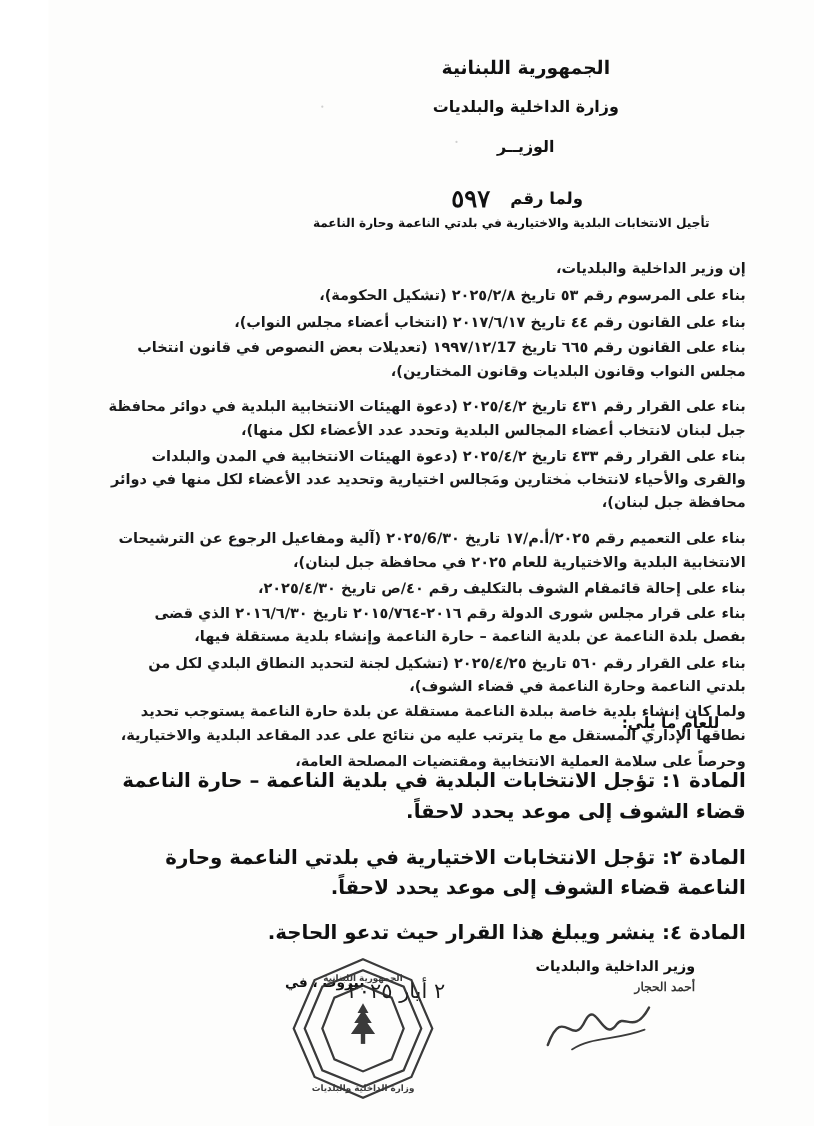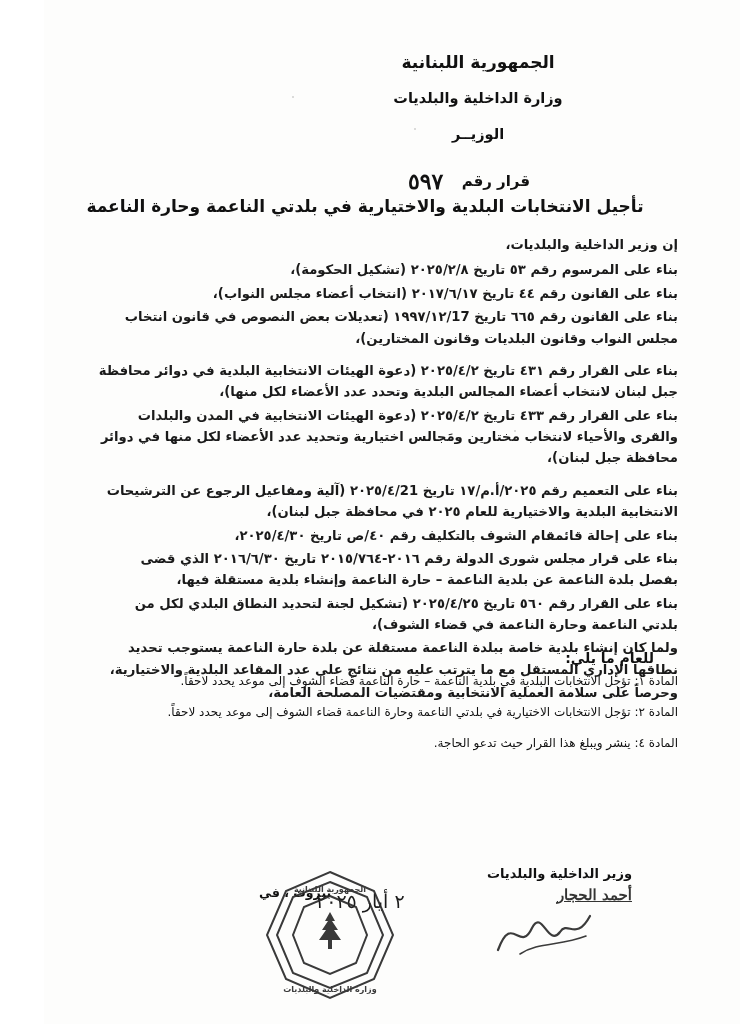--- a/index.html
+++ b/index.html
@@ -66,22 +66,21 @@
     margin-right: 13px;
     vertical-align: -3px;
     letter-spacing: 1px;
   }
 
   .subject {
     position: absolute;
     top: 196px;
     right: 95px;
     width: 560px;
-    text-align: center;
-    font-size: 17px;
+    font-size: 11px;
     font-weight: bold;
     direction: rtl;
   }
 
   
   .body {
     position: absolute;
     top: 234px;
     right: 62px;
     width: 580px;
@@ -106,49 +105,48 @@
     position: absolute;
     top: 650px;
     right: 86px;
     font-size: 14px;
     font-weight: bold;
     direction: rtl;
   }
 
   .articles {
     position: absolute;
-    top: 672px;
+    top: 696px;
     right: 62px;
     width: 580px;
     direction: rtl;
     text-align: right;
-    font-size: 12px;
+    font-size: 18px;
     line-height: 1.6;
-    font-weight: normal;
+    font-weight: bold;
   }
   .articles p {
     margin: 0 0 12px 0;
   }
 
   
   .sig-right {
     position: absolute;
     bottom: 118px;
     right: 108px;
     text-align: right;
     font-size: 13px;
     font-weight: bold;
     direction: rtl;
     line-height: 1.5;
   }
   .sig-minister-name {
     font-family: "DejaVu Serif", "Liberation Serif", serif;
-    font-size: 15px;
+    font-size: 11px;
     opacity: 0.85;
-    text-decoration: underline;
   }
   .sig-scribble {
     position: absolute;
     bottom: 62px;
     right: 130px;
     width: 120px;
     height: 60px;
     opacity: 0.85;
   }
 
@@ -194,36 +192,36 @@
 
 <div class="page">
 
   <div class="letterhead">
     <div class="line1">الجمهورية اللبنانية</div>
     <div class="line2">وزارة الداخلية والبلديات</div>
     <div class="line3">الوزيــر</div>
   </div>
 
   <div class="decision-no">
-    <span>قرار رقم</span>
+    <span>ولما رقم</span>
     <span class="num">٥٩٧</span>
   </div>
 
   <div class="subject">تأجيل الانتخابات البلدية والاختيارية في بلدتي الناعمة وحارة الناعمة</div>
 
   <div class="body">
     <p class="intro">إن وزير الداخلية والبلديات،</p>
     <p>بناء على المرسوم رقم ٥٣ تاريخ ٢٠٢٥/٢/٨ (تشكيل الحكومة)،</p>
     <p>بناء على القانون رقم ٤٤ تاريخ ٢٠١٧/٦/١٧ (انتخاب أعضاء مجلس النواب)،</p>
     <p>بناء على القانون رقم ٦٦٥ تاريخ ١٩٩٧/١٢/17 (تعديلات بعض النصوص في قانون انتخاب مجلس النواب وقانون البلديات وقانون المختارين)،</p>
     <div class="gap"></div>
     <p>بناء على القرار رقم ٤٣١ تاريخ ٢٠٢٥/٤/٢ (دعوة الهيئات الانتخابية البلدية في دوائر محافظة جبل لبنان لانتخاب أعضاء المجالس البلدية وتحدد عدد الأعضاء لكل منها)،</p>
     <p>بناء على القرار رقم ٤٣٣ تاريخ ٢٠٢٥/٤/٢ (دعوة الهيئات الانتخابية في المدن والبلدات والقرى والأحياء لانتخاب مختارين ومَجالس اختيارية وتحديد عدد الأعضاء لكل منها في دوائر محافظة جبل لبنان)،</p>
     <div class="gap"></div>
-    <p>بناء على التعميم رقم ٢٠٢٥/أ.م/١٧ تاريخ ٢٠٢٥/٤/21 (آلية ومفاعيل الرجوع عن الترشيحات الانتخابية البلدية والاختيارية للعام ٢٠٢٥ في محافظة جبل لبنان)،</p>
+    <p>بناء على التعميم رقم ٢٠٢٥/أ.م/١٧ تاريخ ٢٠٢٥/6/٣٠ (آلية ومفاعيل الرجوع عن الترشيحات الانتخابية البلدية والاختيارية للعام ٢٠٢٥ في محافظة جبل لبنان)،</p>
     <p>بناء على إحالة قائمقام الشوف بالتكليف رقم ٤٠/ص تاريخ ٢٠٢٥/٤/٣٠،</p>
     <p>بناء على قرار مجلس شورى الدولة رقم ٢٠١٦-٢٠١٥/٧٦٤ تاريخ ٢٠١٦/٦/٣٠ الذي قضى بفصل بلدة الناعمة عن بلدية الناعمة – حارة الناعمة وإنشاء بلدية مستقلة فيها،</p>
     <p>بناء على القرار رقم ٥٦٠ تاريخ ٢٠٢٥/٤/٢٥ (تشكيل لجنة لتحديد النطاق البلدي لكل من بلدتي الناعمة وحارة الناعمة في قضاء الشوف)،</p>
     <p>ولما كان إنشاء بلدية خاصة ببلدة الناعمة مستقلة عن بلدة حارة الناعمة يستوجب تحديد نطاقها الإداري المستقل مع ما يترتب عليه من نتائج على عدد المقاعد البلدية والاختيارية،</p>
     <p>وحرصاً على سلامة العملية الانتخابية ومقتضيات المصلحة العامة،</p>
   </div>
 
   <div class="decides">للعام ما يلي:</div>
 
   <div class="articles">

